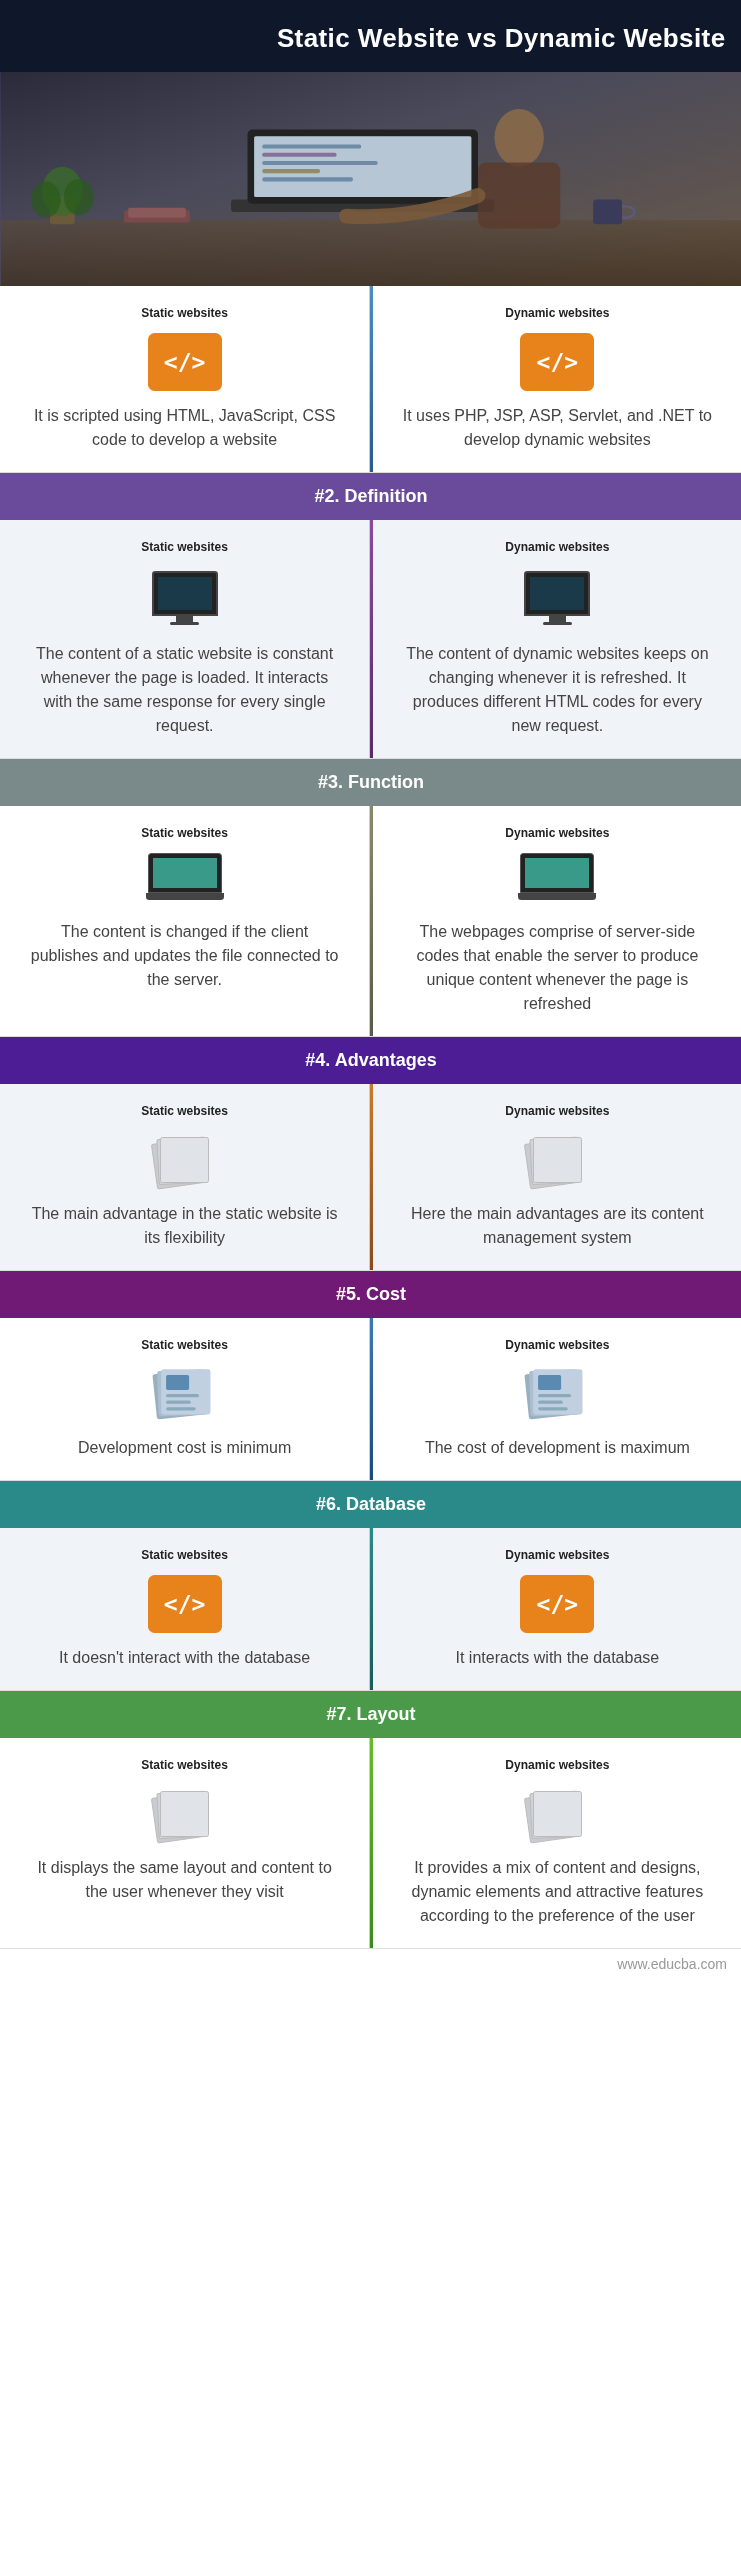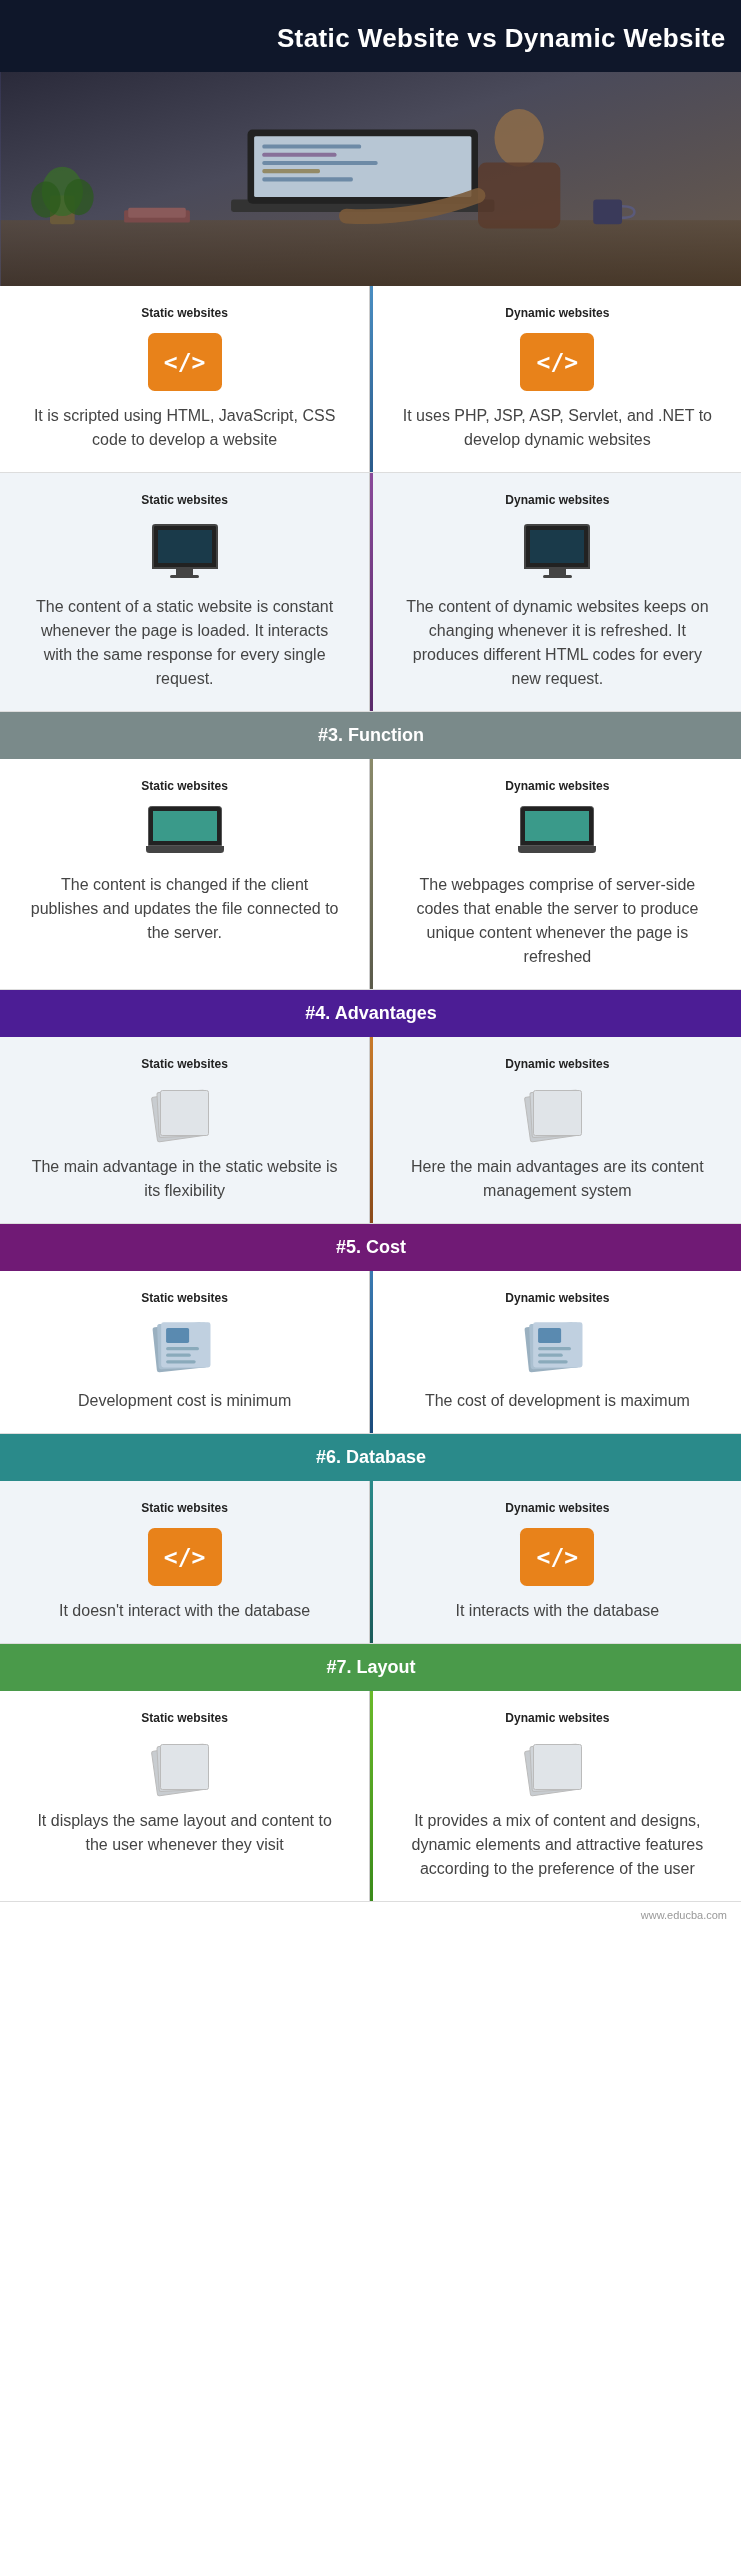--- a/index.html
+++ b/index.html
@@ -188,21 +188,21 @@
 
     
     .comparison-section.alt-bg .comparison-col {
       background: #f0f4f8;
     }
 
     
     .watermark {
       text-align: right;
       padding: 6.6px 15px;
-      font-size: 11px;
+      font-size: 14px;
       color: #999;
       background: #fff;
     }
   </style>
 </head>
 <body>
 
 <div class="main-title">Static Website vs Dynamic Website</div>
 
 <div class="hero-image">
@@ -270,20 +270,24 @@
       <div class="comparison-col">
         <div class="col-title">Dynamic websites</div>
         <div class="col-icon">
           <div class="icon-code" style="background:#e8821a;">&lt;/&gt;</div>
         </div>
         <div class="col-text">It uses PHP, JSP, ASP, Servlet, and .NET to develop dynamic websites</div>
       </div>
     </div>
   </div>
 
+  <div class="section-header purple">
+    <span>#2.</span>
+    <span>Definition</span>
+  </div>
   <div class="comparison-section alt-bg">
     <div class="comparison-row">
       <div class="comparison-col" style="background:#f0f4f8;">
         <div class="col-title">Static websites</div>
         <div class="col-icon">
           <div class="icon-monitor">
             <div class="monitor-screen">
               <div class="monitor-inner"></div>
             </div>
             <div class="monitor-stand"></div>

